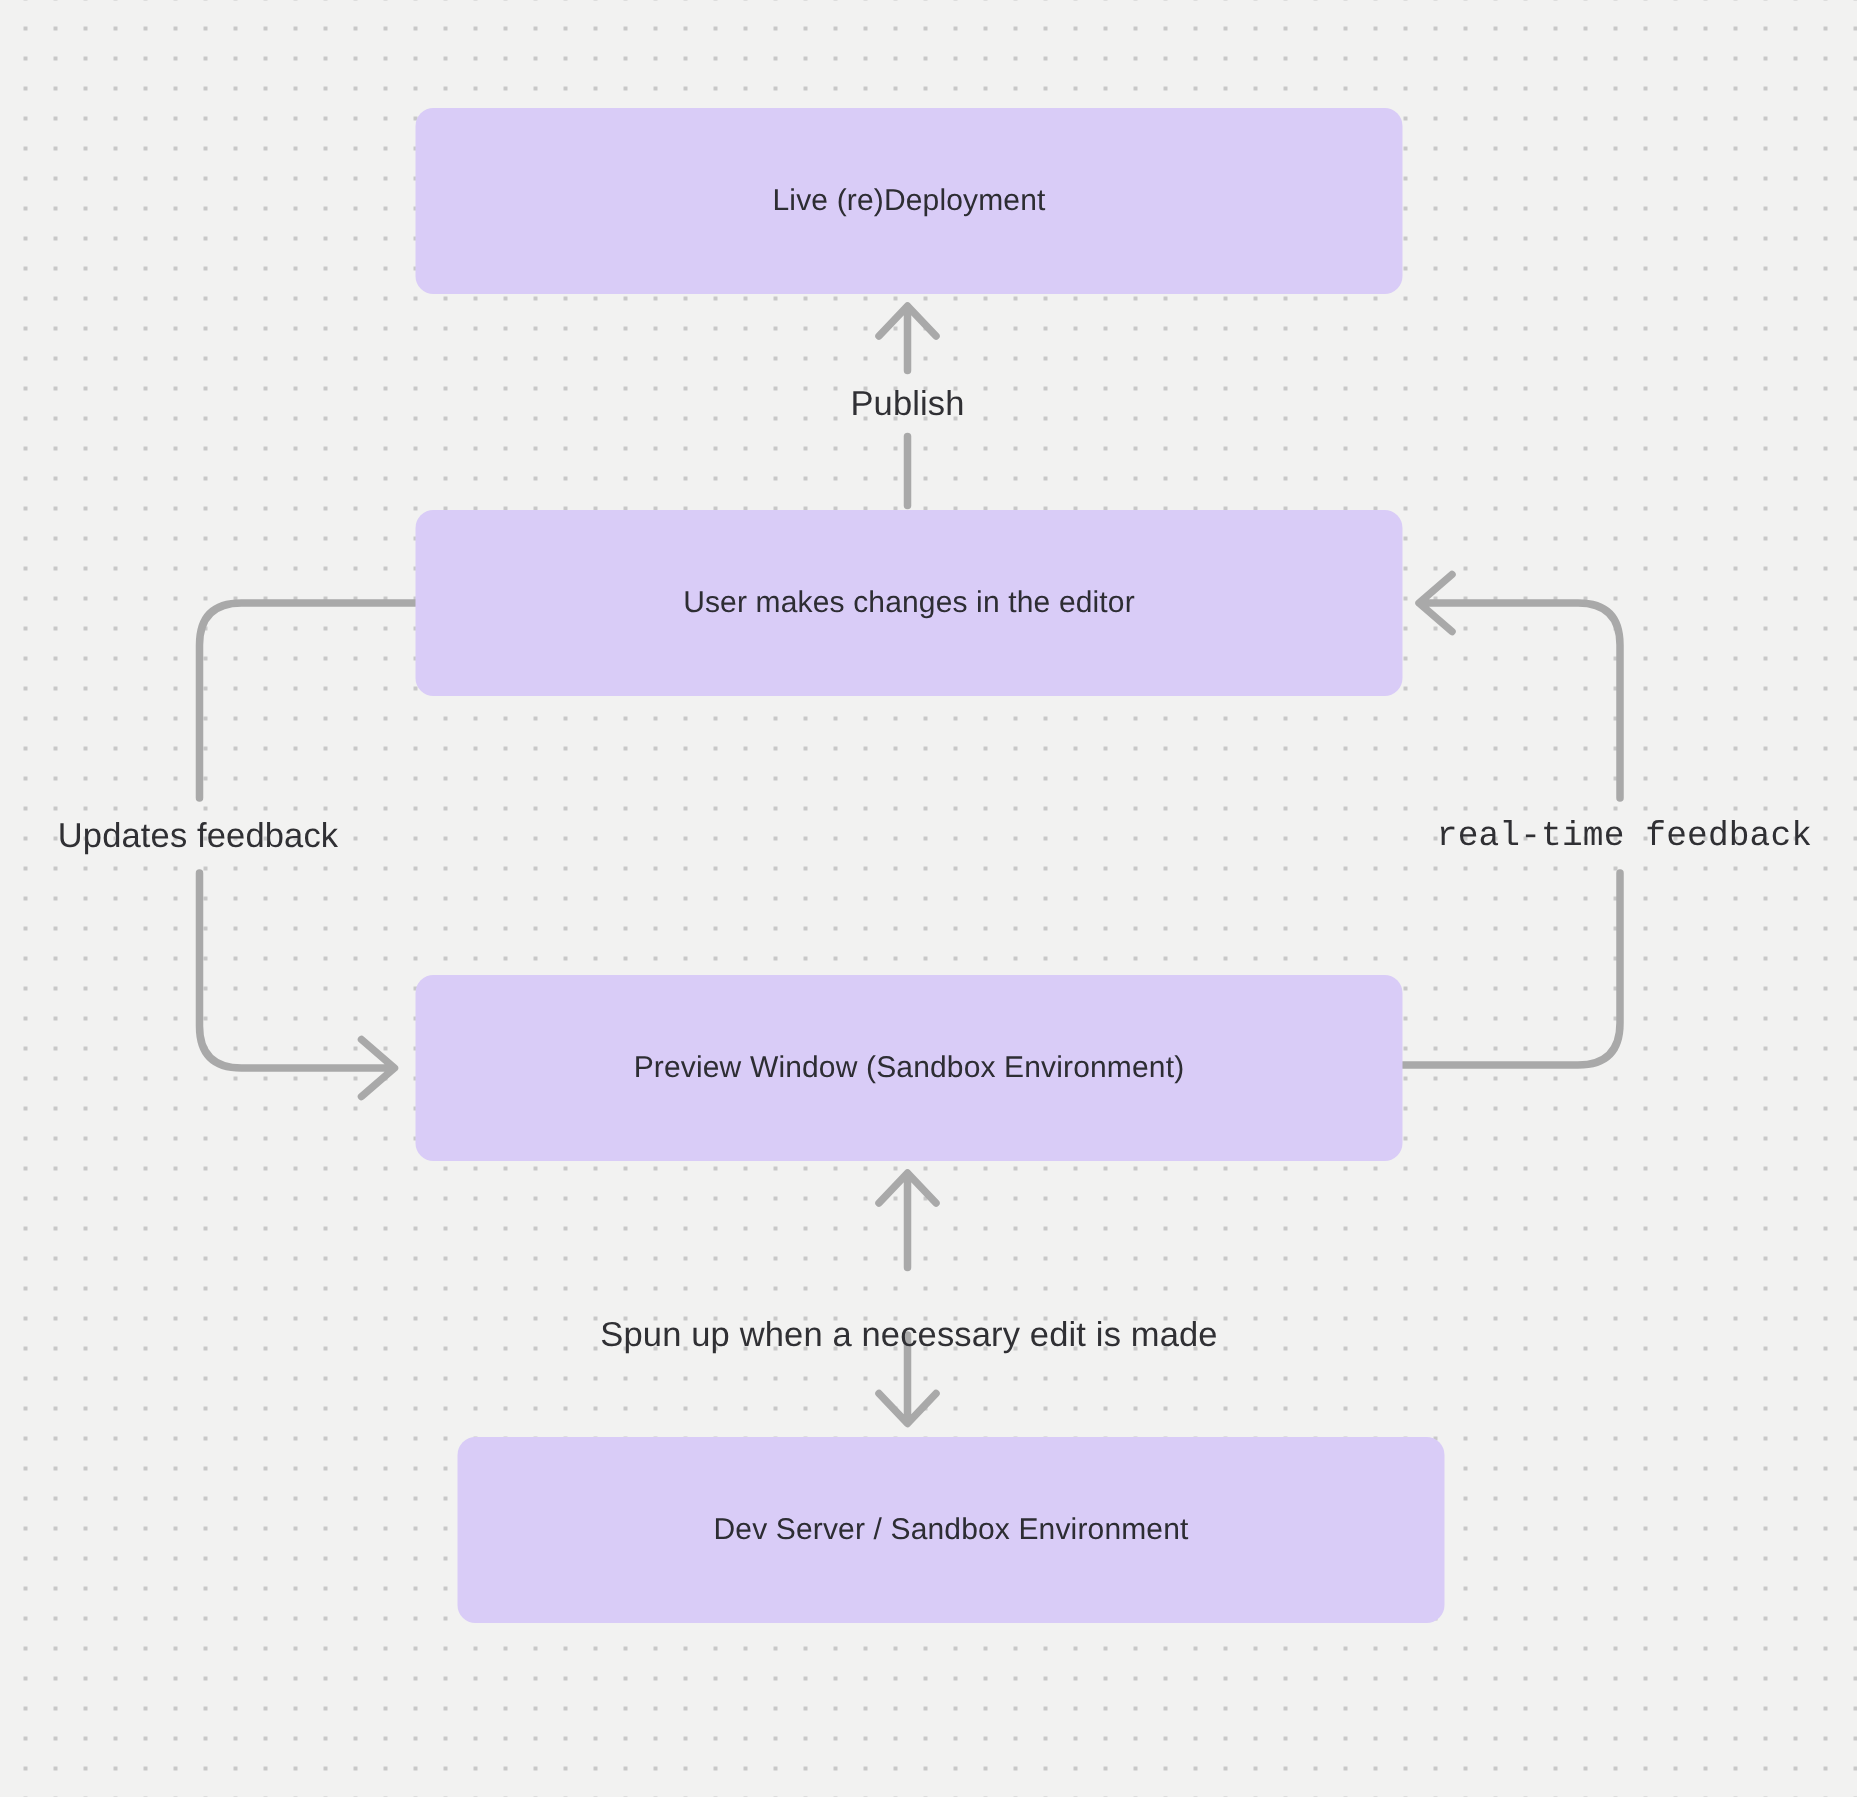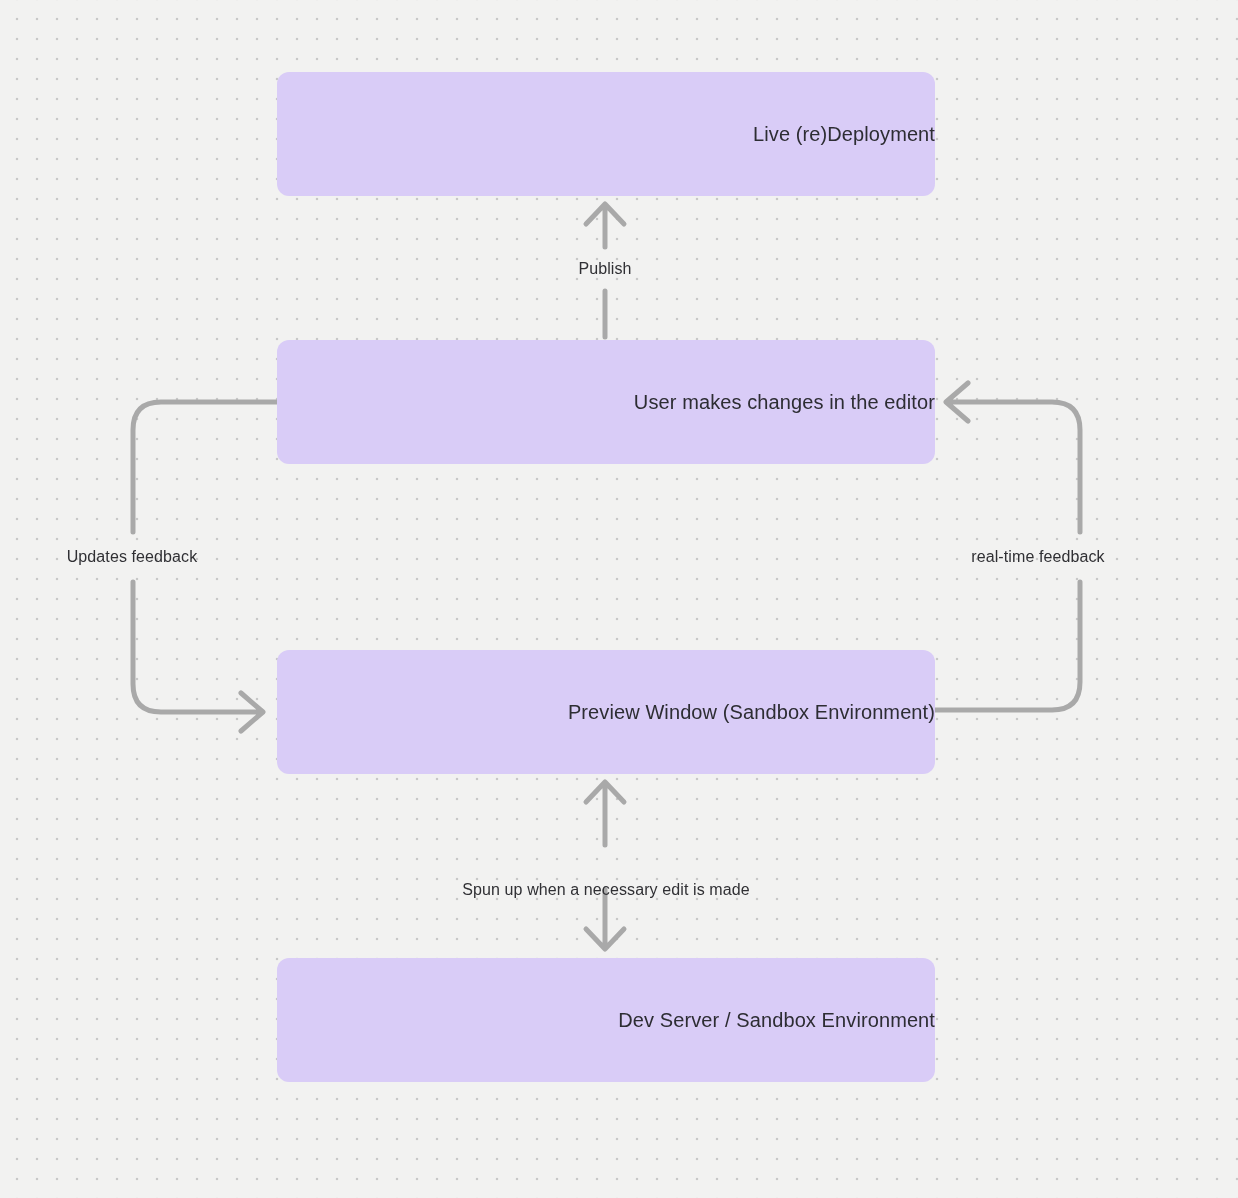--- a/index.html
+++ b/index.html
@@ -37,42 +37,42 @@
     stroke-linejoin: round;
   }
   .node {
     position: absolute;
     left: 277px;
     width: 658px; height: 124px;
     background: var(--node-fill);
     border-radius: 12px;
     display: flex;
     align-items: center;
-    justify-content: flex-end;
+    justify-content: center;
   }
   .node span {
     font-size: 20px;
     color: var(--node-text);
     letter-spacing: 0.1px;
   }
   .node-1 { top: 72px; }
   .node-2 { top: 340px; }
   .node-3 { top: 650px; }
-  .node-4 { top: 958px; }
+  .node-4 { top: 958px; margin-left: 28px; }
   .edge-label {
     position: absolute;
     transform: translate(-50%, -50%);
     white-space: nowrap;
-    font-size: 16px;
+    font-size: 23px;
     color: var(--label-text);
     letter-spacing: 0.1px;
   }
   .label-publish  { left: 605px;  top: 269px; }
   .label-updates  { left: 132px;  top: 557px; }
-  .label-feedback { left: 1038px; top: 557px; }
+  .label-feedback { left: 1083px; top: 557px; font-family: Liberation Mono, monospace; }
   .label-spun-up  { left: 606px;  top: 890px; }
 </style>
 </head>
 <body>
 
 <div class="canvas">
 
   <svg class="connectors" width="1238" height="1198" viewBox="0 0 1238 1198" aria-hidden="true">
 
     <path d="M605 247 L605 207 M586 224 L605 204 L624 224"></path>

